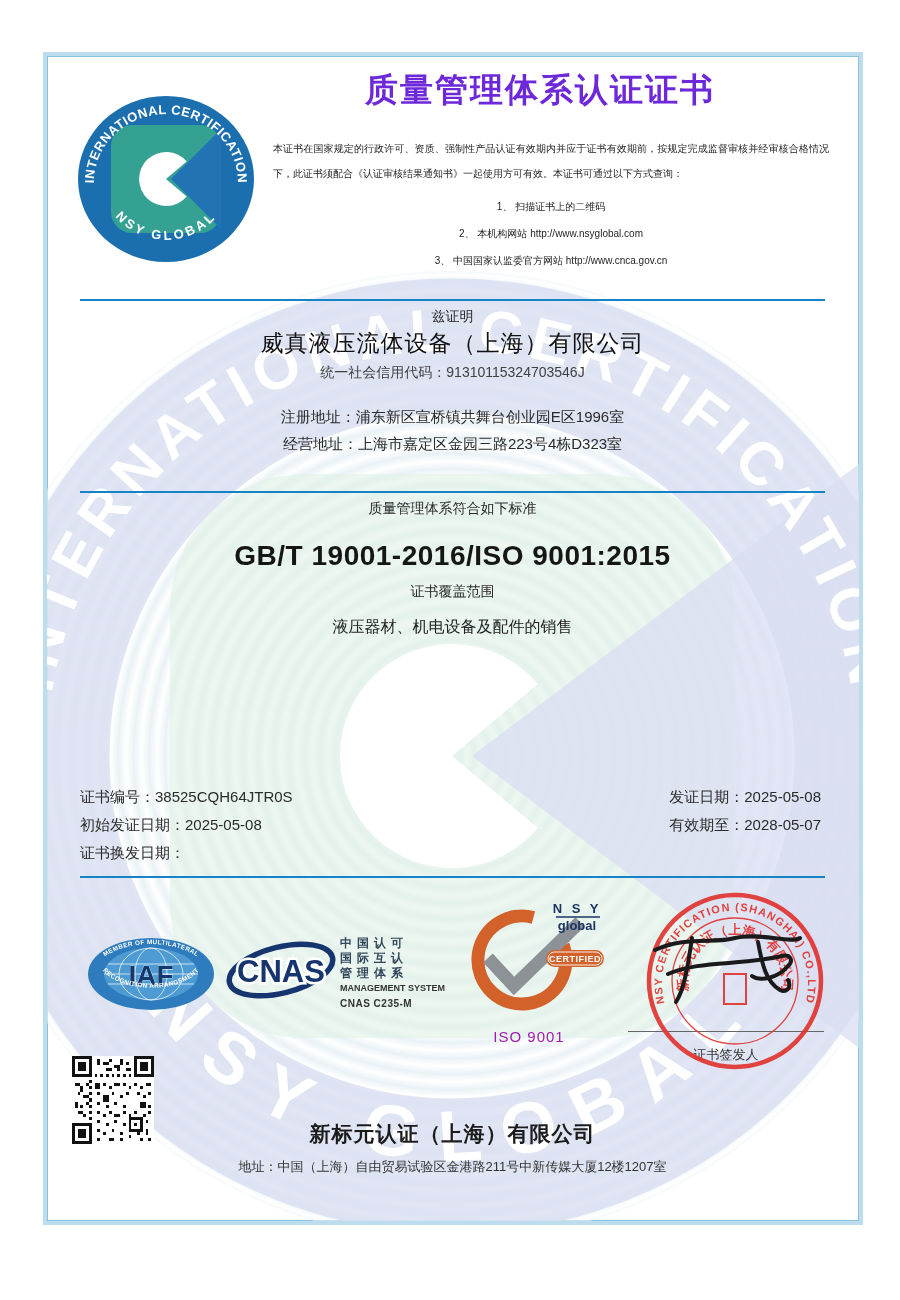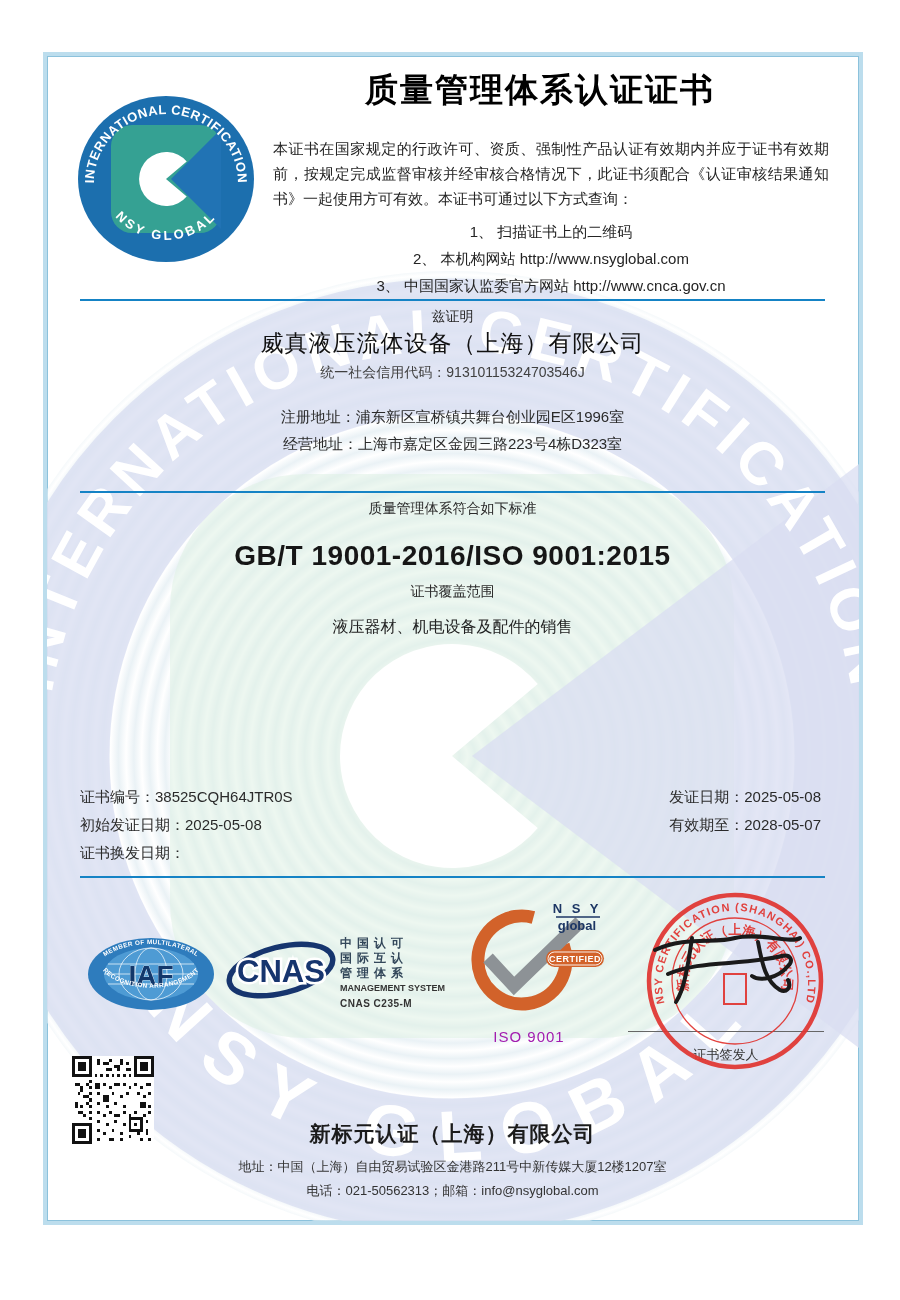--- a/index.html
+++ b/index.html
@@ -5,23 +5,23 @@
   * { margin:0; padding:0; box-sizing:border-box; }
   body { width:900px; height:1300px; background:#ffffff;
          font-family:"Liberation Sans","DejaVu Sans",sans-serif; color:#222; }
   .page { position:relative; width:900px; height:1300px; background:#fff; overflow:hidden; }
   .frame { position:absolute; left:43px; top:52px; width:820px; height:1173px;
            border:4px solid #bcdded; box-shadow: inset 0 0 0 1px #8cc2dc; }
   .wm { position:absolute; left:0; top:0; width:812px; height:1165px; z-index:0; pointer-events:none; }
   .fg { position:absolute; z-index:1; }
   .center { text-align:center; }
   .doc-title { left:213px; top:12px; width:560px; font-size:33px; font-weight:bold;
-               color:#000000; letter-spacing:2px; text-align:center; }
+               color:#6d28d9; letter-spacing:2px; text-align:center; }
   .logo-svg { left:28px; top:37px; }
-  .intro-block { left:226px; top:80px; width:556px; font-size:15px; line-height:25px; color:#242424; text-align:justify; }
+  .intro-block { left:226px; top:80px; width:556px; font-size:10px; line-height:25px; color:#242424; text-align:justify; }
   .query-list { margin-top:7px; }
   .query-list div { line-height:27px; text-align:center; }
   .rule { position:absolute; left:33px; width:745px; height:2px; background:#1583c5; z-index:1; }
   .lbl-sm { left:33px; width:745px; font-size:14px; color:#2a2a2a; }
   .company { left:33px; top:272px; width:745px; font-size:23px; font-weight:500; color:#111; letter-spacing:1px; }
   .credit { left:33px; top:308px; width:745px; font-size:14px; color:#404040; }
   .addr { left:33px; width:745px; font-size:15px; color:#2a2a2a; }
   .standard { left:33px; top:462px; width:745px; font-size:28px; font-weight:bold; color:#161616; letter-spacing:0.5px;margin-top:22px; }
   .scope { left:33px; top:561px; width:745px; font-size:16px; color:#222; }
   .inforow { position:absolute; font-size:15px; color:#2a2a2a; z-index:1; }
@@ -302,16 +302,15 @@
       </g>
       <g fill="#111111">
         <rect x="2" y="2" width="3" height="3"></rect>
           <rect x="24" y="2" width="3" height="3"></rect>
           <rect x="2" y="24" width="3" height="3"></rect>
       </g>
     </svg>
 
     <div class="fg footer-org center">新标元认证（上海）有限公司</div>
     <div class="fg footer-sm center" style="top:1102px;text-align:center;">地址：中国（上海）自由贸易试验区金港路211号中新传媒大厦12楼1207室</div>
-    <div class="fg footer-sm center" style="top:1126px;">电话：021-50562313；邮箱：info@nsyglobal.com</div>
 
   </div>
 </div>
 
 </body></html>

